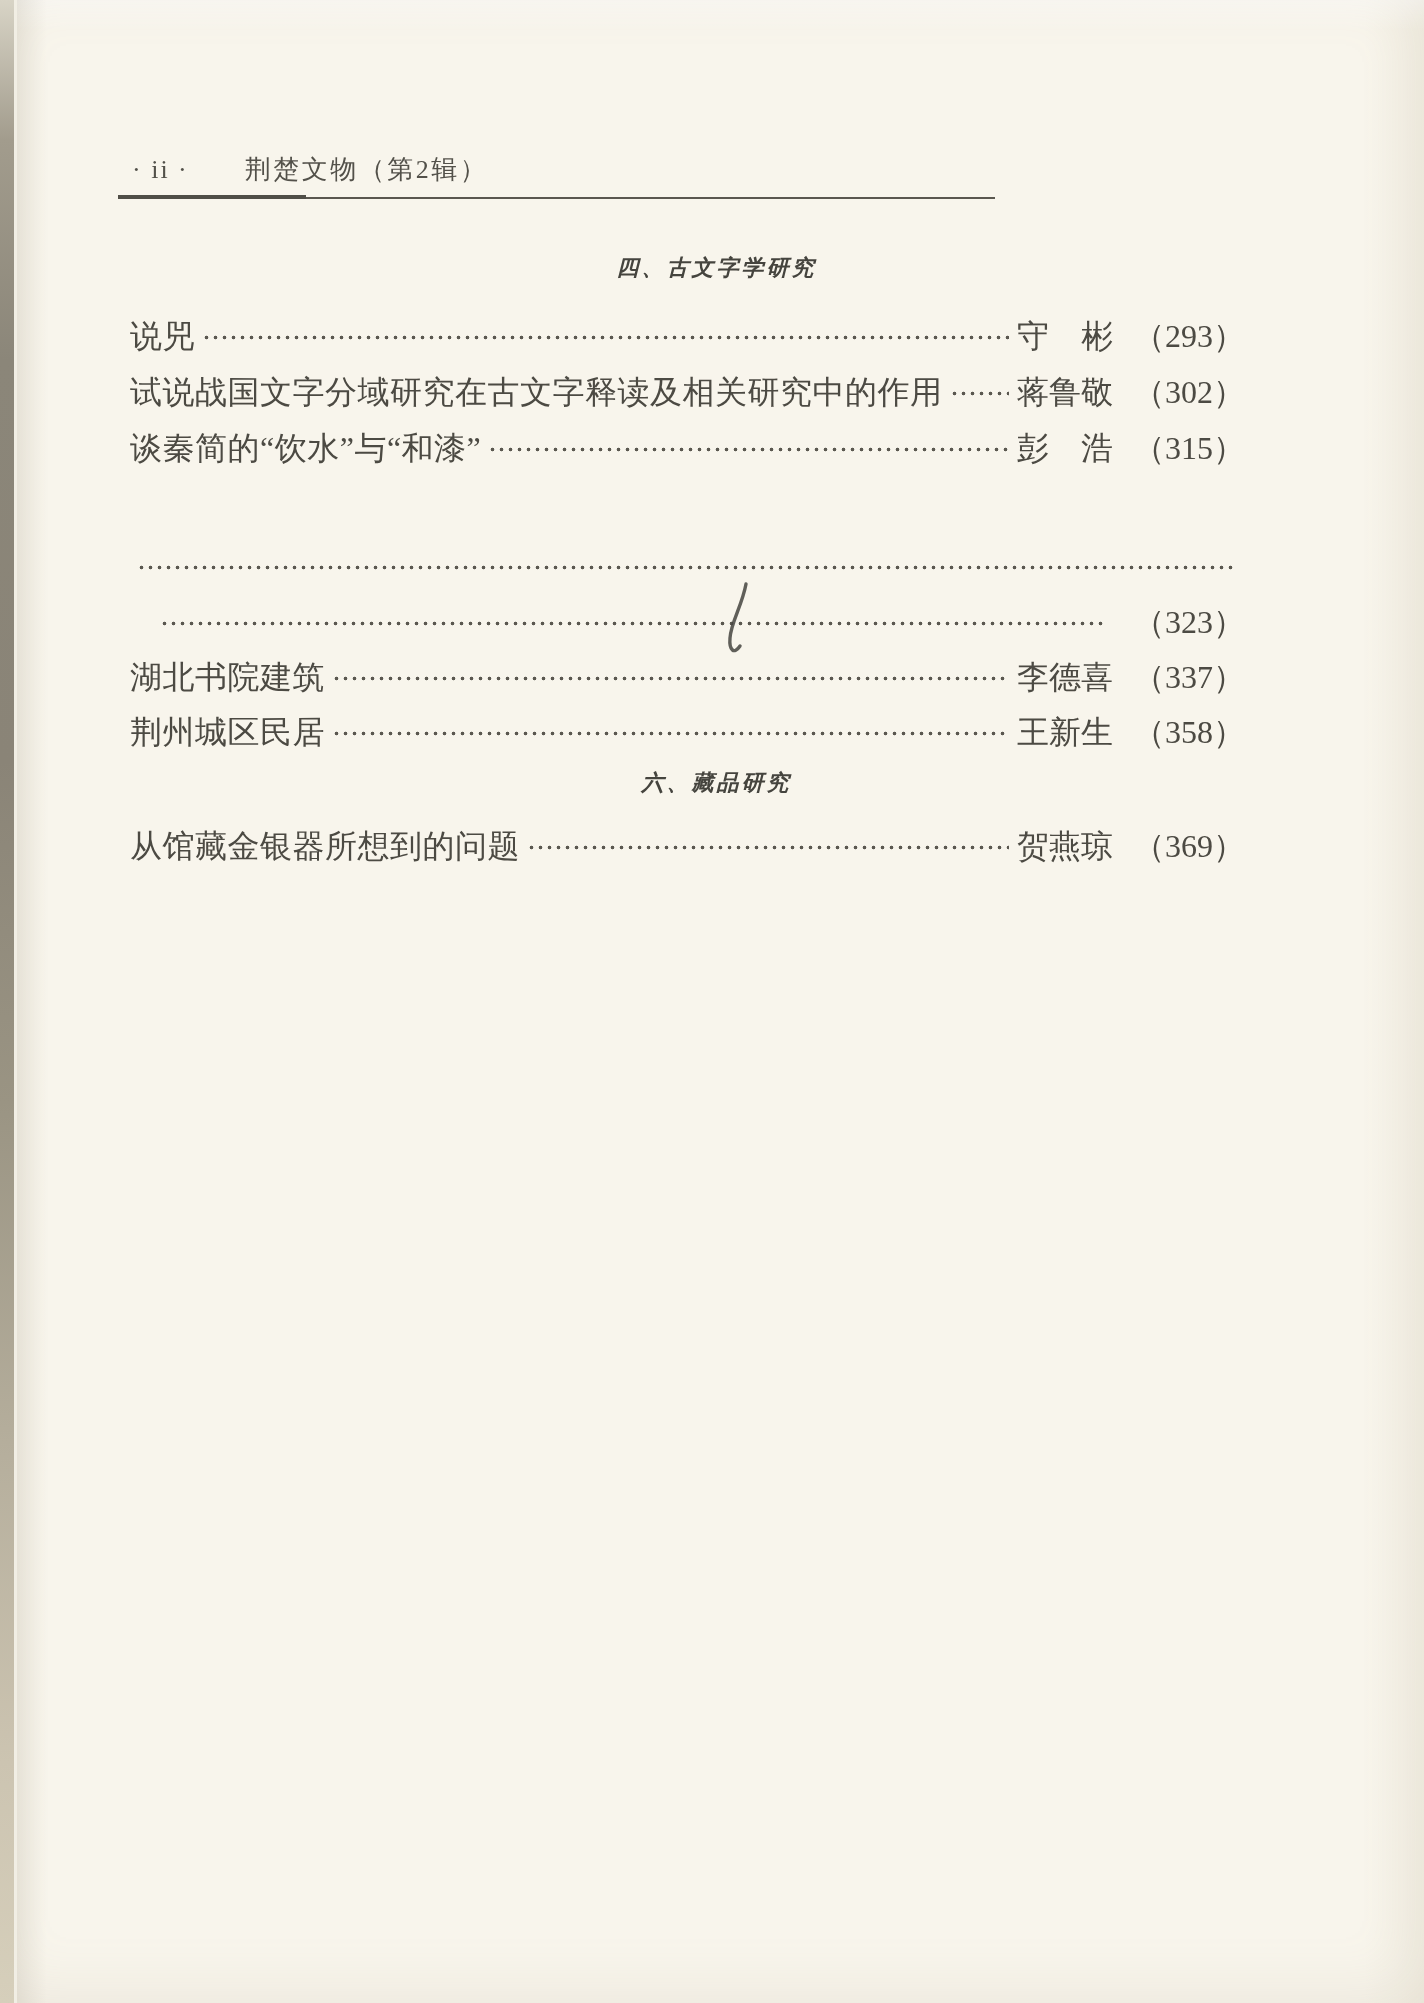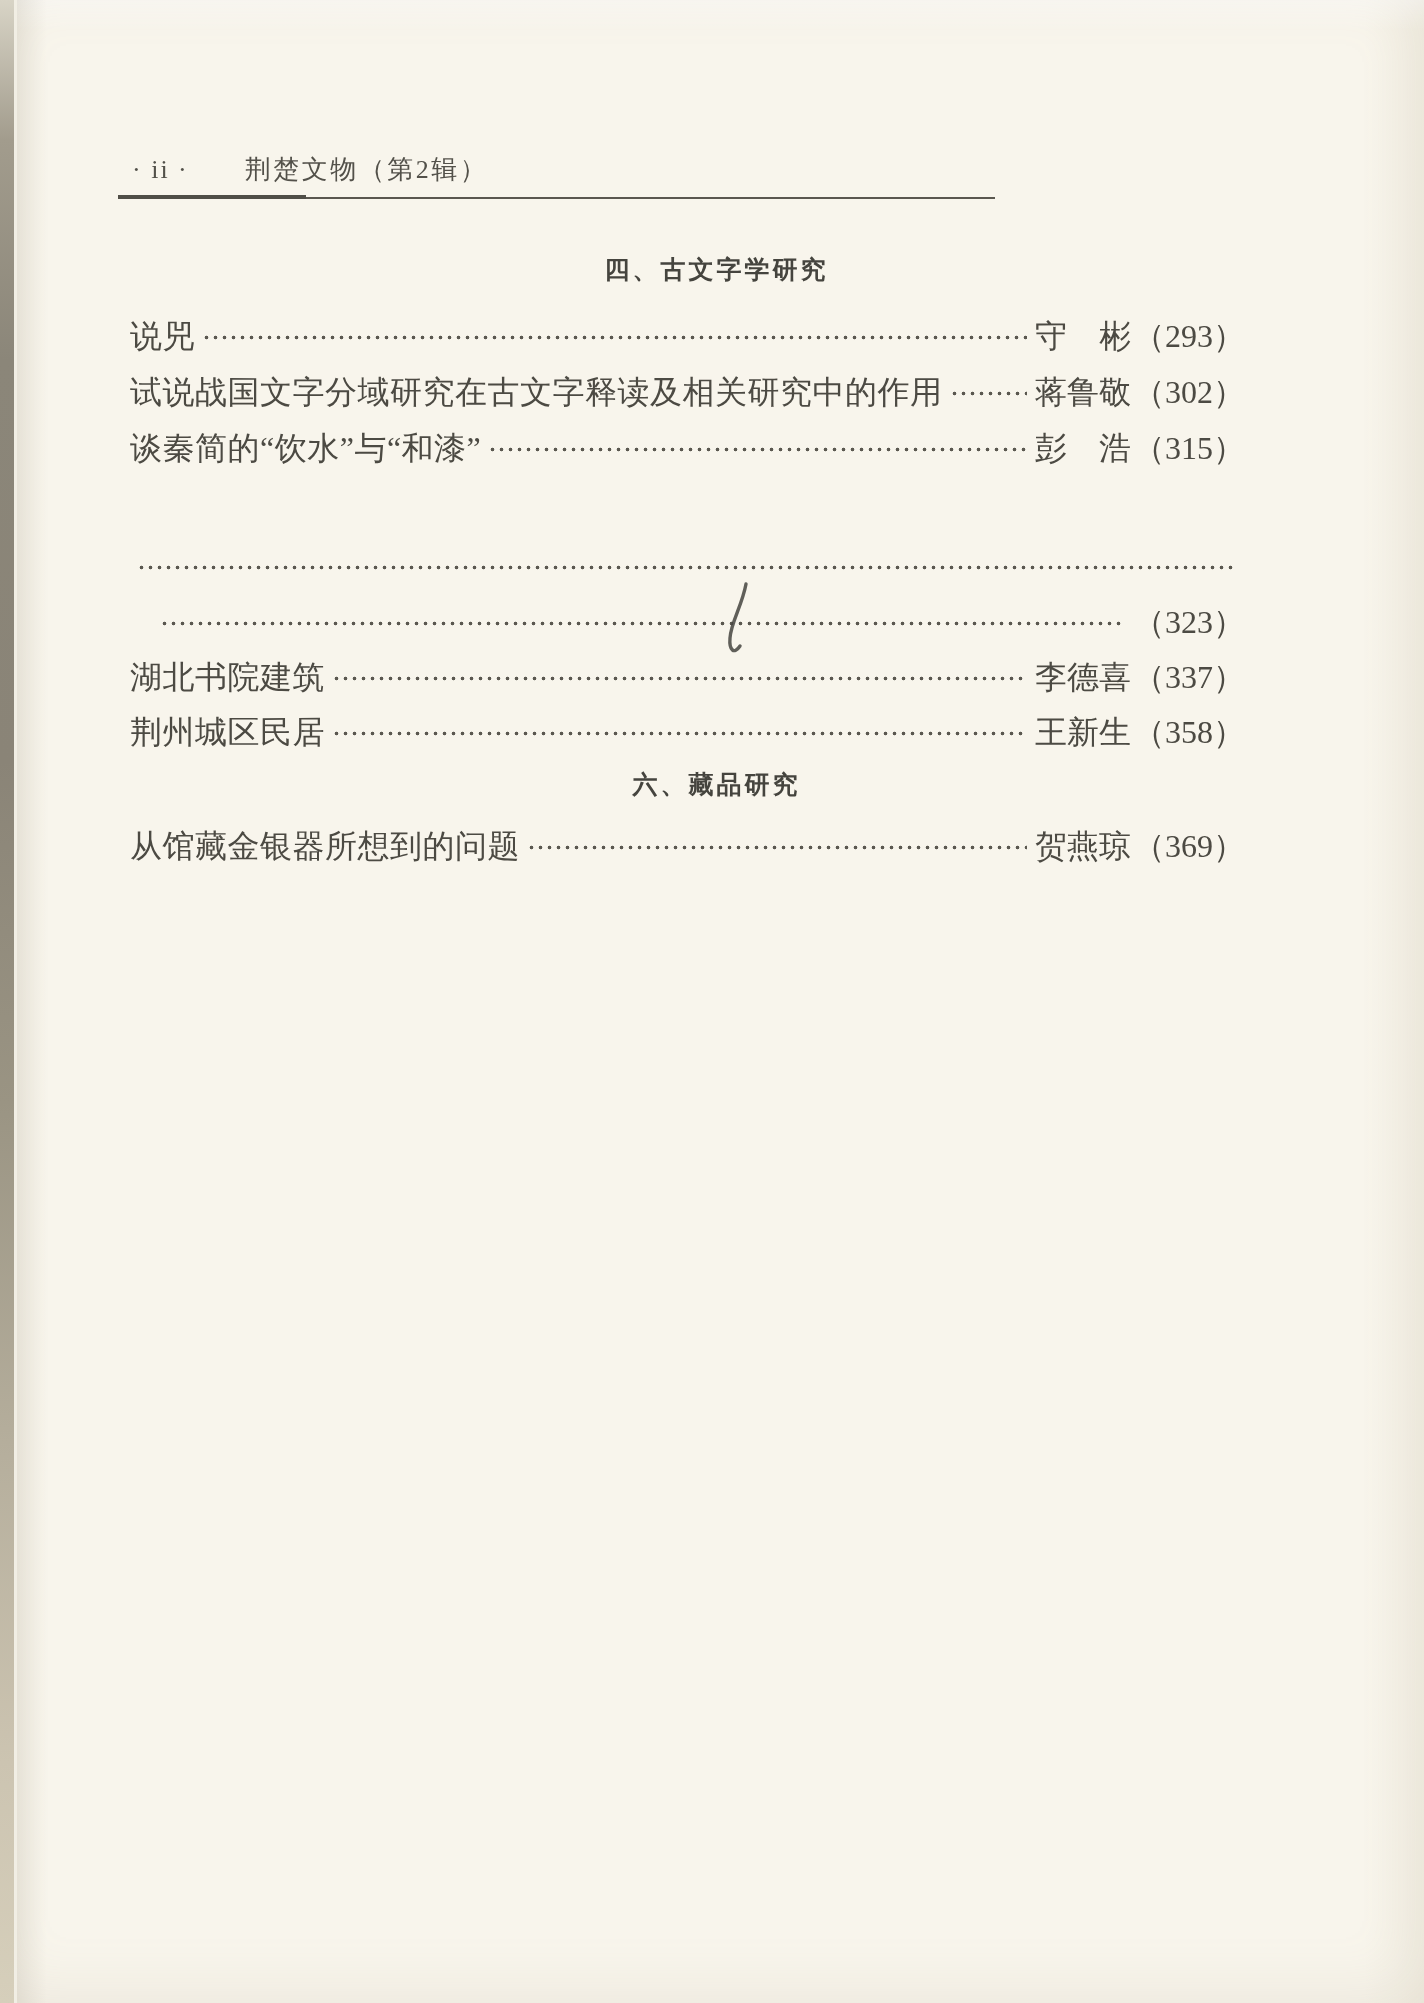--- a/index.html
+++ b/index.html
@@ -45,31 +45,32 @@
     background: #5a574f;
   }
   .header-rule-thick {
     position: absolute; top: 195px; left: -12px; width: 188px; height: 4px;
     background: #504e47;
   }
   .sec {
     position: absolute; left: 0; right: -58px; margin: 0;
     text-align: center;
     font-family: "Liberation Sans", "DejaVu Sans", sans-serif;
-    font-weight: 700; font-size: 25px; letter-spacing: 3px;
+    font-weight: 700; font-size: 22px; letter-spacing: 3px;
     color: #45443e;
+    font-style: italic;
   }
   .row {
     position: absolute; left: 0; width: 100%; height: 34px;
     display: flex; align-items: center;
     font-size: 32px; color: #4c4a43;
   }
   .t  { white-space: pre; letter-spacing: 0.5px; flex: 0 0 auto; }
   .a  { white-space: pre; flex: 0 0 auto; }
-  .pg { white-space: pre; flex: 0 0 auto; margin-left: 2px; }
+  .pg { white-space: pre; flex: 0 0 auto; margin-left: 20px; }
   .spread { letter-spacing: 3px; }
   .leader {
     flex: 1 1 auto; min-width: 10px; height: 100%;
     margin: 0 8px 0 7px;
     background-image: radial-gradient(circle, #5b5850 1.7px, rgba(0,0,0,0) 2.1px);
     background-size: 9px 9px;
     background-repeat: repeat-x;
     background-position: 0 center;
   }
   .leader-indent { margin-left: 30px; }

